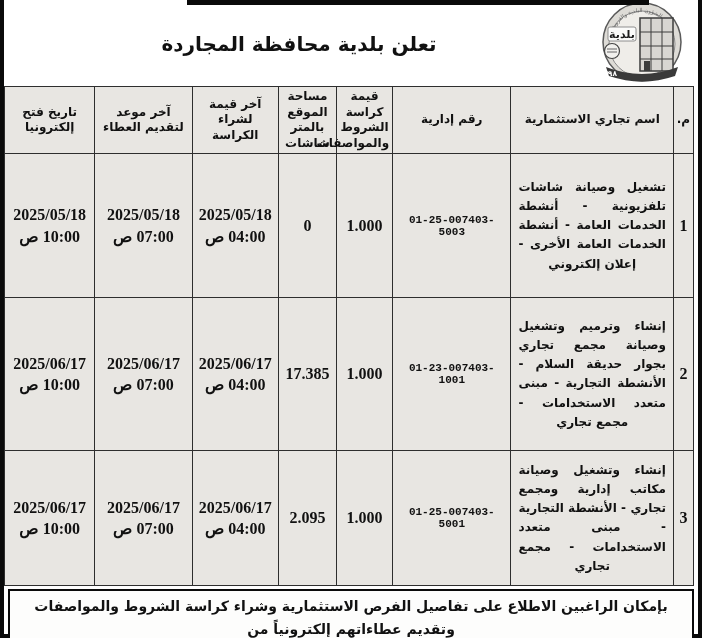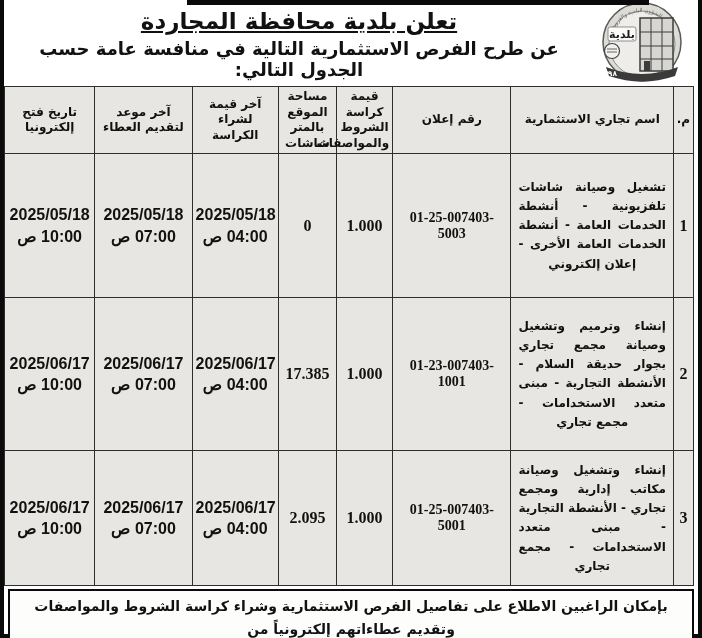--- a/index.html
+++ b/index.html
@@ -4,36 +4,36 @@
 <style>
   html,body{margin:0;padding:0;width:702px;height:638px;background:#fff;
     font-family:"DejaVu Sans",sans-serif;color:#111;overflow:hidden;}
   .ad{position:relative;width:702px;height:638px;box-sizing:border-box;
     border-left:4px solid #0a0a0a;border-right:4px solid #0a0a0a;border-bottom:4px solid #0a0a0a;
     padding:2px 4px 0 4px;}
   .top-strip{position:absolute;top:0;left:183px;width:462px;height:5px;background:#0a0a0a;}
   
   .hdr{display:flex;align-items:center;height:84px;}
   .hdr-center{flex:1;text-align:center;padding:0 2px;}
-  .title{font-size:23px;font-weight:bold;line-height:1.15;letter-spacing:-0.5px;text-decoration:underline;}
+  .title{font-size:20px;font-weight:bold;line-height:1.15;letter-spacing:-0.5px;}
   .subtitle{font-size:18px;font-weight:bold;margin-top:3px;}
   .logo-box{flex:0 0 auto;}
   
   table{width:690px;border-collapse:collapse;table-layout:fixed;}
   th,td{border:1.5px solid #2e2e2e;background:#e8e6e2;text-align:center;
     vertical-align:middle;padding:2px 3px;box-sizing:border-box;}
   th{font-size:12px;font-weight:bold;line-height:1.3;height:50px;}
   .r1{height:144px;} .r2{height:153px;} .r3{height:135px;}
   .num-cell,.val-cell{font-family:"Liberation Serif","DejaVu Sans",serif;
     font-weight:bold;font-size:16px;}
-  .opp-cell{font-family:Liberation Serif, serif;font-weight:bold;
-    font-size:14px;direction:ltr;}
+  .opp-cell{font-family:Liberation Mono, monospace;font-weight:bold;
+    font-size:11px;direction:ltr;}
   .name-cell{font-size:12px;font-weight:bold;line-height:1.6;
     text-align:justify;text-align-last:center;padding:4px 7px;}
-  .date-cell{font-family:Liberation Sans, sans-serif;
+  .date-cell{font-family:Liberation Serif, serif;
     font-weight:bold;font-size:16px;line-height:1.35;}
   .date-line{direction:ltr;}
   
   .ftr{margin-top:3px;border:2.5px solid #0a0a0a;background:#fdfdfc;
     text-align:center;font-weight:bold;font-size:14px;line-height:1.6;
     padding:4px 6px;height:44px;box-sizing:content-box;}
   svg text{font-family:"DejaVu Sans",sans-serif;}
 </style>
 </head>
 <body>
@@ -67,41 +67,40 @@
         <circle cx="22" cy="50" r="7.5" fill="#f2f1ee" stroke="#444" stroke-width="1.2"></circle>
         <line x1="17" y1="48" x2="27" y2="48" stroke="#444" stroke-width="0.8"></line>
         <line x1="17" y1="51" x2="27" y2="51" stroke="#444" stroke-width="0.8"></line>
         <path d="M16 66 Q52 80 88 66 L85 75 Q52 86 19 75 Z" fill="#3a3a3a"></path>
         <text x="27" y="75" font-size="7.5" fill="#fff" font-weight="bold">١٣٩٨</text>
       </svg>
     </div>
 
     <div class="hdr-center">
       <div class="title">تعلن بلدية محافظة المجاردة</div>
-      <div class="subtitle">عن طرح الفرص الاستثمارية التالية في منافسة عامة حسب الجدول التالي:</div>
     </div>
 
   </div>
 
   <table>
     <colgroup>
       <col style="width:20px">
         <col style="width:162px">
         <col style="width:118px">
       <col style="width:56px">
         <col style="width:58px">
         <col style="width:86px">
       <col style="width:97px">
         <col style="width:90px">
     </colgroup>
     <thead>
       <tr>
         <th>م.</th>
         <th>اسم تجاري الاستثمارية</th>
-        <th>رقم إعلان</th>
+        <th>رقم إدارية</th>
         <th>قيمة كراسة الشروط والمواصفات</th>
         <th>مساحة الموقع بالمتر شاشات</th>
         <th>آخر قيمة لشراء الكراسة</th>
         <th>آخر موعد لتقديم العطاء</th>
         <th>تاريخ فتح إلكترونيا</th>
       </tr>
     </thead>
     <tbody>
       <tr class="r1">
         <td class="num-cell">1</td>

